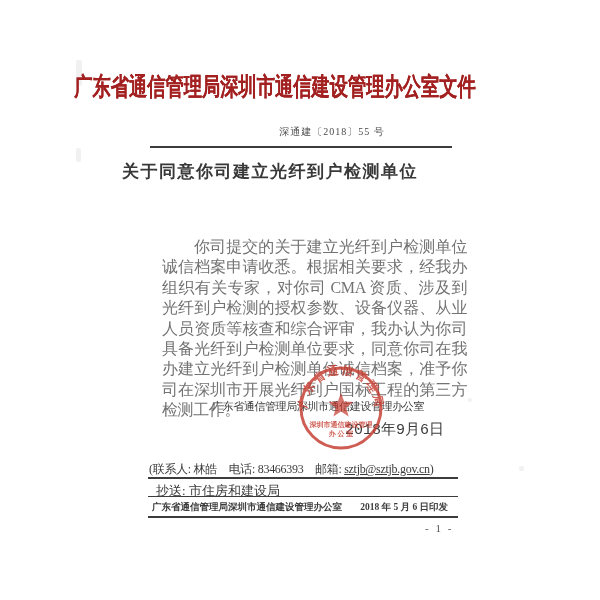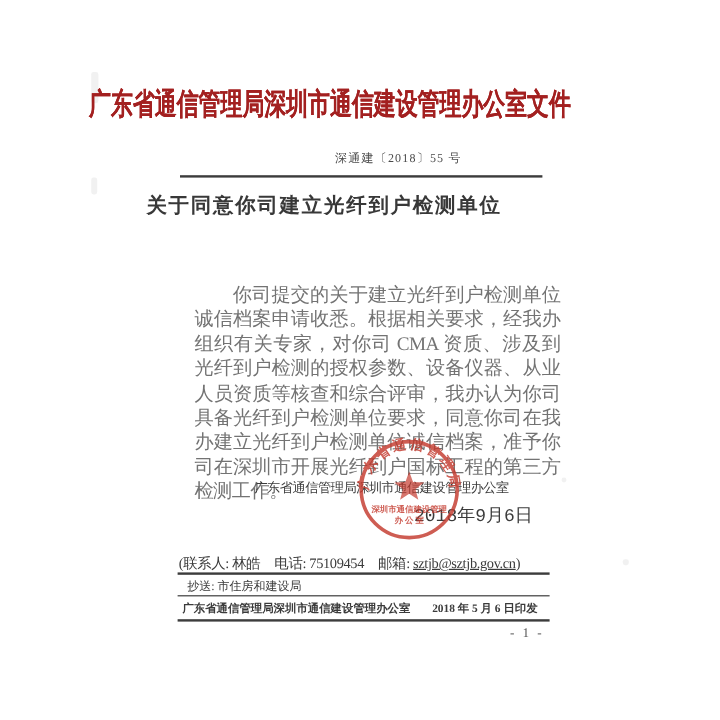--- a/index.html
+++ b/index.html
@@ -31,21 +31,21 @@
     text-align:justify;text-justify:inter-ideograph;color:#737373;}
   .bodytext p{margin:0;text-indent:2em;}
   .sig-org{position:absolute;top:399px;left:212px;font-size:11px;letter-spacing:-0.4px;
     color:#3b3b3b;white-space:nowrap;}
   .sig-date{position:absolute;top:420px;left:345px;font-size:15px;color:#3b3b3b;white-space:nowrap;font-family:Liberation Mono, monospace;}
   .seal{position:absolute;left:297px;top:364px;opacity:.82;}
   .contact{position:absolute;top:461px;left:149px;width:308px;font-size:12px;
     letter-spacing:-0.3px;color:#3b3b3b;white-space:nowrap;}
   .contact .email{text-decoration:underline;}
   .rule2{top:477px;left:148px;width:310px;height:2px;}
-  .ccline{position:absolute;top:482px;left:156px;font-size:10px;color:#3b3b3b;}
+  .ccline{position:absolute;top:482px;left:156px;font-size:13px;color:#3b3b3b;}
   .rule3{top:496px;left:148px;width:310px;height:1px;}
   .footer-issue{position:absolute;top:501px;left:152px;width:296px;display:flex;
     justify-content:space-between;font-size:9.5px;font-weight:600;color:#3b3b3b;white-space:nowrap;}
   .rule4{top:516px;left:148px;width:310px;height:2px;}
   .pagenum{position:absolute;top:522px;left:425px;font-size:11px;color:#555;letter-spacing:2px;}
 </style>
 </head>
 <body>
 
 <div class="screen">
@@ -79,21 +79,21 @@
     <defs>
       <path id="sealArc" d="M 13 58 A 34 34 0 1 1 75 58" fill="none"></path>
     </defs>
     <text font-size="11.5" fill="#c43a2e" font-weight="bold" letter-spacing="2">
       <textPath href="#sealArc" startOffset="50%" text-anchor="middle">广东省通信管理局</textPath>
     </text>
     <text x="44" y="63" text-anchor="middle" font-size="7" fill="#c43a2e" font-weight="bold">深圳市通信建设管理</text>
     <text x="44" y="72" text-anchor="middle" font-size="7" fill="#c43a2e" font-weight="bold">办 公 室</text>
   </svg>
 
-  <div class="contact"><span>(联系人: 林皓　电话: 75109454　邮箱: </span><span class="email">sztjb@sztjb.gov.cn</span><span>)</span></div>
+  <div class="contact"><span>(联系人: 林皓　电话: 83466393　邮箱: </span><span class="email">sztjb@sztjb.gov.cn</span><span>)</span></div>
 
   <div class="rule rule2"></div>
 
   <div class="ccline"><span>抄送: </span><span>市住房和建设局</span></div>
 
   <div class="rule rule3"></div>
 
   <div class="footer-issue">
     <span>广东省通信管理局深圳市通信建设管理办公室</span>
     <span>2018 年 5 月 6 日印发</span>

